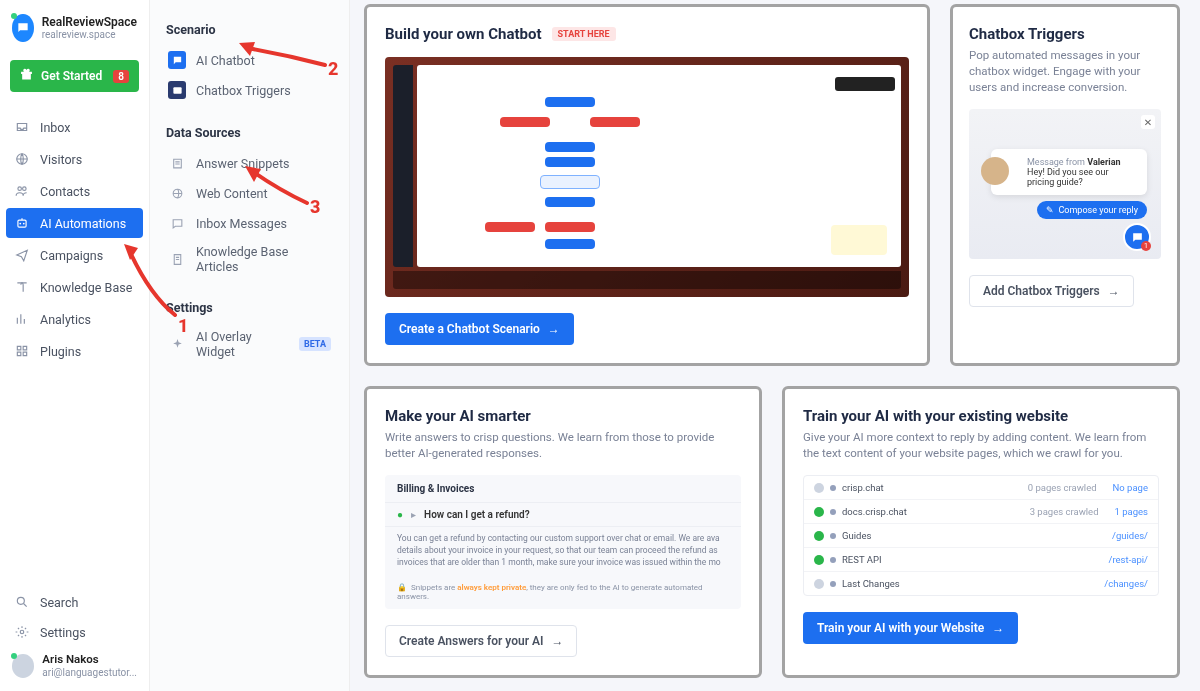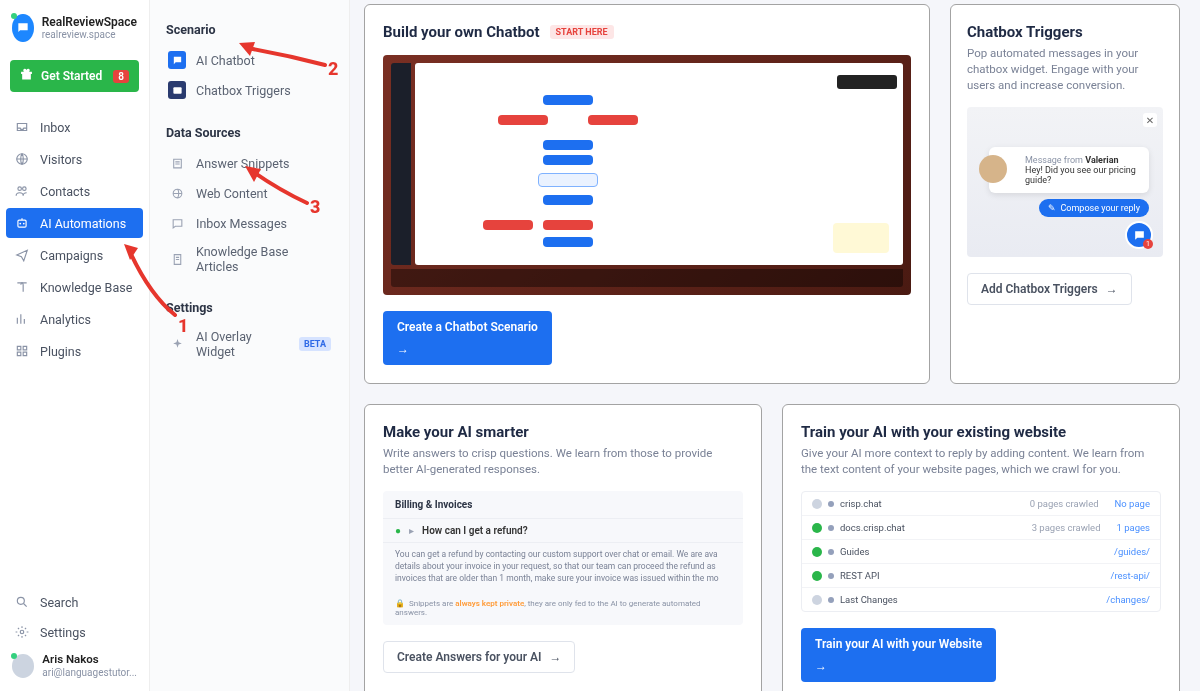--- a/index.html
+++ b/index.html
@@ -40,27 +40,27 @@
   .sec-item .sicon { width:18px; height:18px; border-radius:3px; display:flex; align-items:center; justify-content:center; flex-shrink:0; }
   .sicon.blue-fill { background:#1d6ff0; color:#fff; }
   .sicon.navy-fill { background:#2a3b6f; color:#fff; }
   .sicon.outline { color:#9aa2b3; }
   .badge-beta { background:#d6e3ff; color:#2f6ae6; font-size:9px; font-weight:700; padding:2px 5px; border-radius:3px; margin-left:auto; }
 
   
   .main { position:absolute; left:350px; top:0; right:0; height:100%; padding:4px 20px 0 14px; overflow:hidden; }
   .grid { display:grid; grid-template-columns:1fr 230px; gap:20px; }
 
-  .card { background:#fff; border:1px solid #a3a3a3; border-radius:6px; padding:18px; }
+  .card { background:#fff; border:3px solid #a3a3a3; border-radius:6px; padding:18px; }
   .card-title-row { display:flex; align-items:center; gap:10px; margin-bottom:2px; }
   .card-title { font-size:15px; font-weight:700; color:#1f2a44; }
   .pill { font-size:9px; font-weight:700; color:#e6433d; background:#fde6e6; padding:2px 6px; border-radius:3px; }
   .card-desc { font-size:11.5px; color:#7a8296; margin-top:4px; line-height:1.4; }
   .card .thumb { margin-top:14px; width:100%; border-radius:4px; overflow:hidden; }
-  .btn-blue { display:inline-flex; align-items:flex-start; gap:8px; background:#1d6ff0; color:#fff; border:none; border-radius:4px; padding:9px 14px; font-weight:600; font-size:12px; cursor:pointer; margin-top:16px;flex-direction:column; }
+  .btn-blue { display:inline-flex; align-items:flex-start; gap:8px; background:#1d6ff0; color:#fff; border:none; border-radius:4px; padding:9px 14px; font-weight:600; font-size:12px; cursor:pointer; margin-top:16px; }
   .btn-outline { display:inline-flex; align-items:center; gap:8px; background:#fff; color:#4a5261; border:1px solid #dfe3eb; border-radius:4px; padding:8px 13px; font-weight:600; font-size:12px; cursor:pointer; margin-top:16px; }
 
   
   .thumb.flow { position:relative; background:linear-gradient(135deg,#7a2f23,#4a1a12); height:240px; padding:6px; }
   .flow-mock { position:absolute; inset:8px 8px 30px 32px; background:#fff; border-radius:3px; }
   .flow-strip { position:absolute; left:8px; top:8px; bottom:30px; width:20px; background:#1b1f2a; border-radius:3px 0 0 3px; }
   .flow-dock { position:absolute; left:8px; right:8px; bottom:8px; height:18px; background:rgba(0,0,0,0.4); border-radius:0 0 3px 3px; }
   .node { position:absolute; border-radius:4px; }
   .nb { background:#1d6ff0; }
   .nr { background:#e6433d; }

